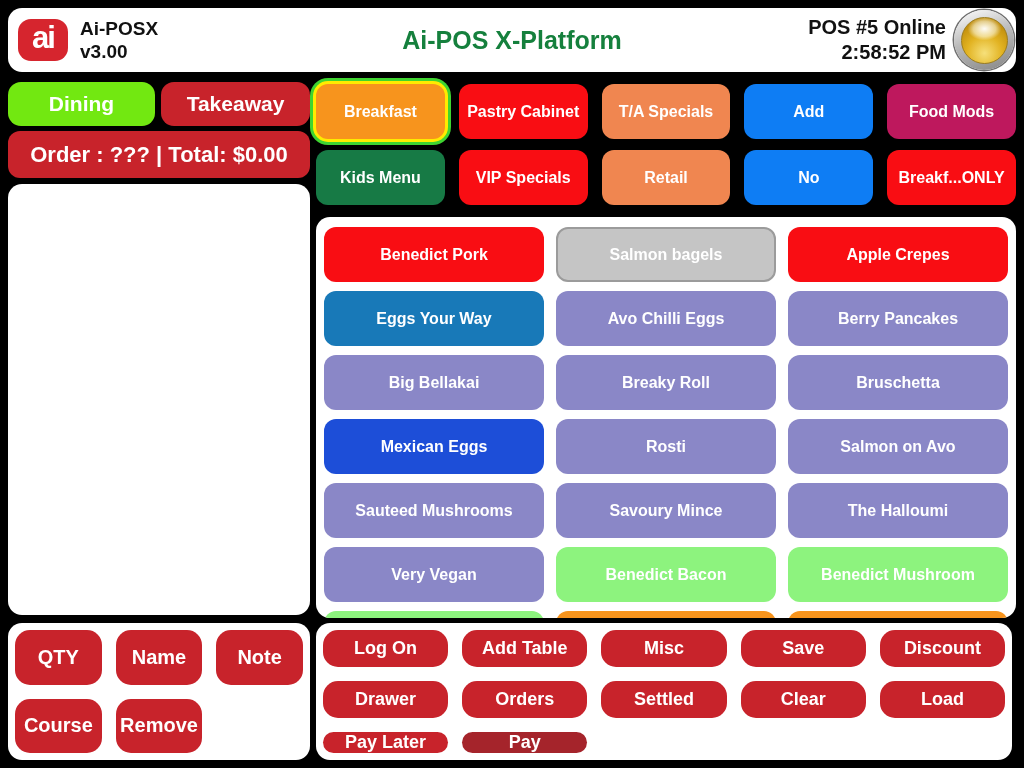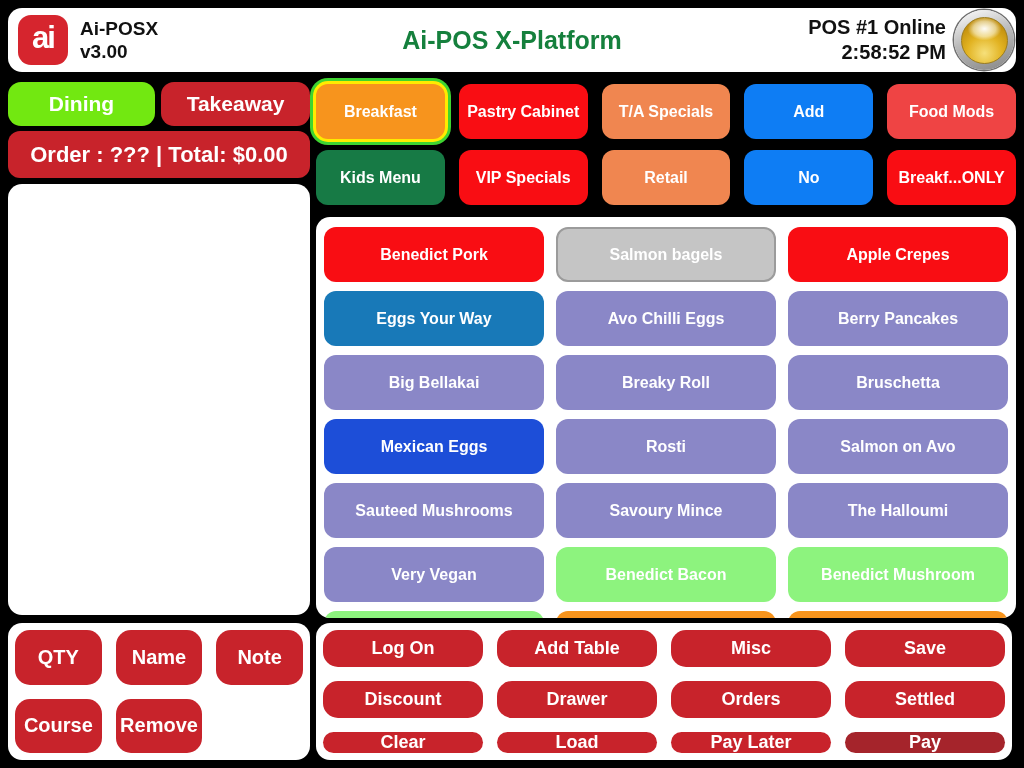--- a/index.html
+++ b/index.html
@@ -1,21 +1,21 @@
 <!DOCTYPE html>
 <html><head>
 <meta charset="utf-8">
 <style>
   html,body{margin:0;padding:0;background:#000;}
   .screen{position:relative;width:1024px;height:768px;background:#000;overflow:hidden;
           font-family:"Liberation Sans","DejaVu Sans",sans-serif;}
   
   .topbar{position:absolute;left:8px;top:8px;width:1008px;height:64px;background:#fff;
           border-radius:14px;display:flex;align-items:center;box-sizing:border-box;padding-left:10px;}
-  .logo{width:50px;height:50px;border-radius:13px;background:#D6252E;color:#fff;
+  .logo{width:50px;height:42px;border-radius:13px;background:#D6252E;color:#fff;
         display:flex;align-items:center;justify-content:center;font-size:31px;font-weight:800;
         letter-spacing:-2px;padding-bottom:4px;box-sizing:border-box;}
   .appinfo{margin-left:12px;font-size:19px;font-weight:700;color:#111;line-height:1.22;}
   .title{position:absolute;left:50%;transform:translateX(-50%);font-size:25px;font-weight:700;color:#15803d;}
   .status{margin-left:auto;text-align:right;font-size:20px;font-weight:700;color:#111;
           line-height:1.25;padding-right:70px;}
   .orb{position:absolute;right:2px;top:2px;width:60px;height:60px;border-radius:50%;
        background:linear-gradient(160deg,#f4f4f4 8%,#bcbcbc 45%,#8d8d8d 92%);
        box-shadow:0 0 0 1.5px #6e6e6e;display:flex;align-items:center;justify-content:center;cursor:pointer;}
   .orb-inner{width:47px;height:47px;border-radius:50%;border:1px solid #9c7d1d;box-sizing:border-box;
@@ -42,58 +42,58 @@
   .menu-panel{position:absolute;left:316px;top:217px;width:700px;height:401px;background:#fff;
        border-radius:14px;overflow:hidden;}
   .menu-grid{display:grid;grid-template-columns:repeat(3,1fr);grid-auto-rows:55px;
        column-gap:12px;row-gap:9px;padding:10px 8px;}
   .menu-grid .btn{font-size:16px;border-radius:12px;}
   
   .panel{position:absolute;top:623px;height:137px;background:#fff;border-radius:14px;
        display:grid;box-sizing:border-box;padding:7px;gap:14px;}
   .left-actions{left:8px;width:302px;grid-template-columns:repeat(3,1fr);grid-template-rows:1fr 1fr;}
   .left-actions .btn{font-size:20px;border-radius:15px;}
-  .right-actions{left:316px;width:696px;grid-template-columns:repeat(4,1fr);grid-template-rows:1fr 1fr;}
+  .right-actions{left:316px;width:696px;grid-template-columns:repeat(5,1fr);grid-template-rows:1fr 1fr;}
   .right-actions .btn{font-size:18px;border-radius:15px;}
   .btn.pay{font-weight:800;}
 </style>
 </head>
 <body>
 
 <div class="screen">
 
   <header class="topbar">
     <div class="logo">
       <span>ai</span>
     </div>
     <div class="appinfo">
       <div>Ai-POSX</div>
       <div>v3.00</div>
     </div>
     <div class="title">Ai-POS X-Platform</div>
     <div class="status">
-      <div>POS #1 Online</div>
+      <div>POS #5 Online</div>
       <div>2:58:52 PM</div>
     </div>
     <div class="orb">
       <div class="orb-inner"></div>
     </div>
   </header>
 
   <button class="btn mode dining" style="background: rgb(114, 232, 17);">Dining</button>
   <button class="btn mode takeaway" style="background: rgb(200, 35, 43);">Takeaway</button>
   <div class="order-bar">Order : ??? | Total: $0.00</div>
   <div class="order-panel"></div>
 
   <div class="cat-grid">
     <button class="btn selected" style="background: rgb(247, 148, 29);">Breakfast</button>
     <button class="btn" style="background: rgb(249, 13, 19);">Pastry Cabinet</button>
     <button class="btn" style="background: rgb(240, 134, 80);">T/A Specials</button>
     <button class="btn" style="background: rgb(14, 125, 244);">Add</button>
-    <button class="btn" style="background: #ef4444;">Food Mods</button>
+    <button class="btn" style="background: #be185d;">Food Mods</button>
     <button class="btn" style="background: rgb(23, 122, 69);">Kids Menu</button>
     <button class="btn" style="background: rgb(249, 13, 19);">VIP Specials</button>
     <button class="btn" style="background: rgb(240, 134, 80);">Retail</button>
     <button class="btn" style="background: rgb(14, 125, 244);">No</button>
     <button class="btn" style="background: rgb(249, 13, 19);">Breakf...ONLY</button>
   </div>
 
   <div class="menu-panel">
     <div class="menu-grid">
       <button class="btn" style="background: rgb(249, 13, 19);">Benedict Pork</button>

